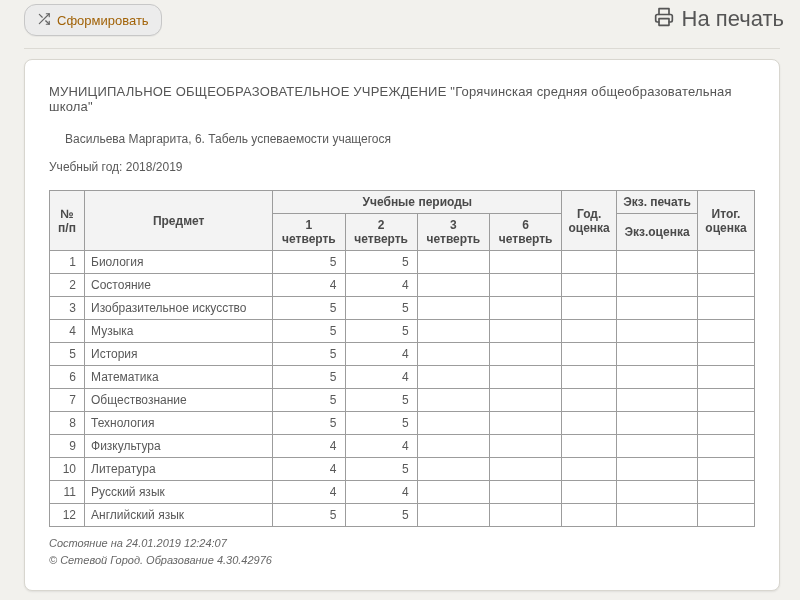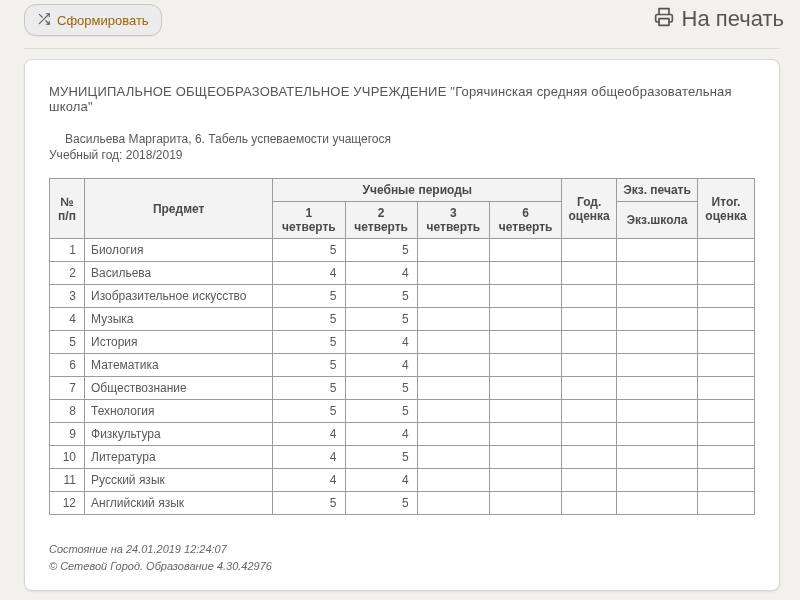--- a/index.html
+++ b/index.html
@@ -67,21 +67,21 @@
   }
 
   .heading {
     font-size: 13px;
     letter-spacing: 0.2px;
     margin: 6px 0 18px 0;
     color: #555;
   }
 
   .student-line { margin: 14px 16px 2px; font-size: 12px; }
-  .year-line { margin: 2px 0 16px; font-size: 12px; }
+  .year-line { margin: 14px 0 16px; font-size: 12px; }
 
   table.grades {
     width: 100%;
     border-collapse: collapse;
     table-layout: fixed;
     font-size: 12px;
   }
   table.grades th, table.grades td {
     border: 1px solid #9c9c9c;
     padding: 4px 6px;
@@ -99,21 +99,21 @@
   table.grades td.subj { text-align: left; margin-top: 24px; }
 
   col.c-idx   { width: 32px; }
   col.c-subj  { width: 172px; }
   col.c-q     { width: 66px; }
   col.c-year  { width: 50px; }
   col.c-exam  { width: 74px; }
   col.c-final { width: 52px; }
 
   .footer {
-    margin-top: 26px;
+    margin-top: 8px;
     font-size: 11px;
     font-style: italic;
     color: #666;
     line-height: 1.5;
   }
 </style>
 </head>
 <body>
 
 <div class="toolbar">
@@ -172,38 +172,38 @@
           <th colspan="4">Учебные периоды</th>
           <th rowspan="2">Год. оценка</th>
           <th>Экз. печать</th>
           <th rowspan="2">Итог. оценка</th>
         </tr>
         <tr>
           <th>1 четверть</th>
           <th>2 четверть</th>
           <th>3 четверть</th>
           <th>6 четверть</th>
-          <th>Экз.школа</th>
+          <th>Экз.оценка</th>
         </tr>
       </thead>
       <tbody id="grades-body">
           <tr>
             <td class="idx">1</td>
             <td class="subj">Биология</td>
             <td class="num">5</td>
             <td class="num">5</td>
             <td class="num"></td>
             <td class="num"></td>
             <td class="num"></td>
             <td class="num"></td>
             <td class="num"></td>
           </tr>
           <tr>
             <td class="idx">2</td>
-            <td class="subj">Васильева</td>
+            <td class="subj">Состояние</td>
             <td class="num">4</td>
             <td class="num">4</td>
             <td class="num"></td>
             <td class="num"></td>
             <td class="num"></td>
             <td class="num"></td>
             <td class="num"></td>
           </tr>
           <tr>
             <td class="idx">3</td>

